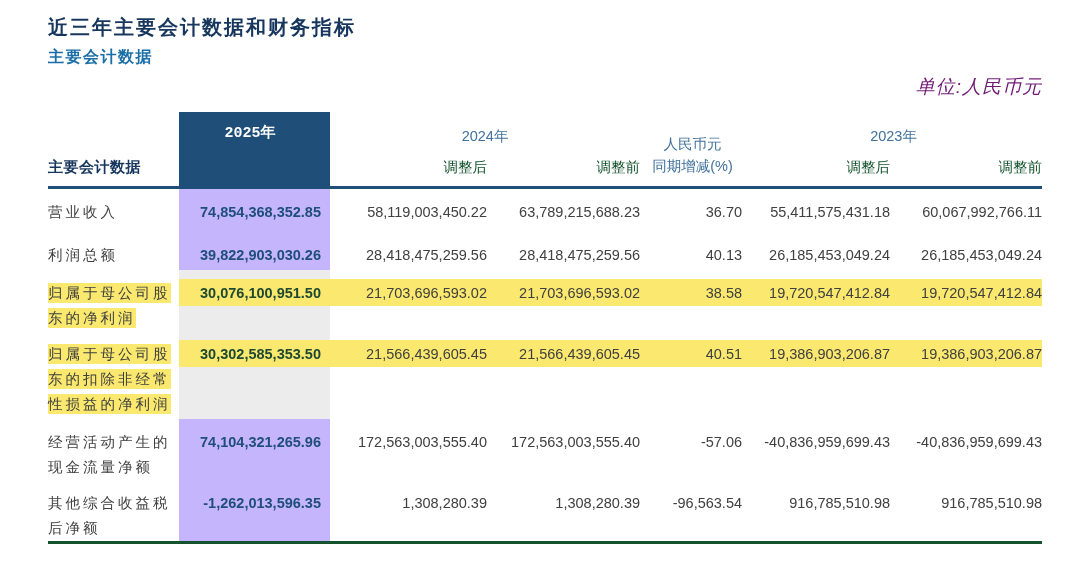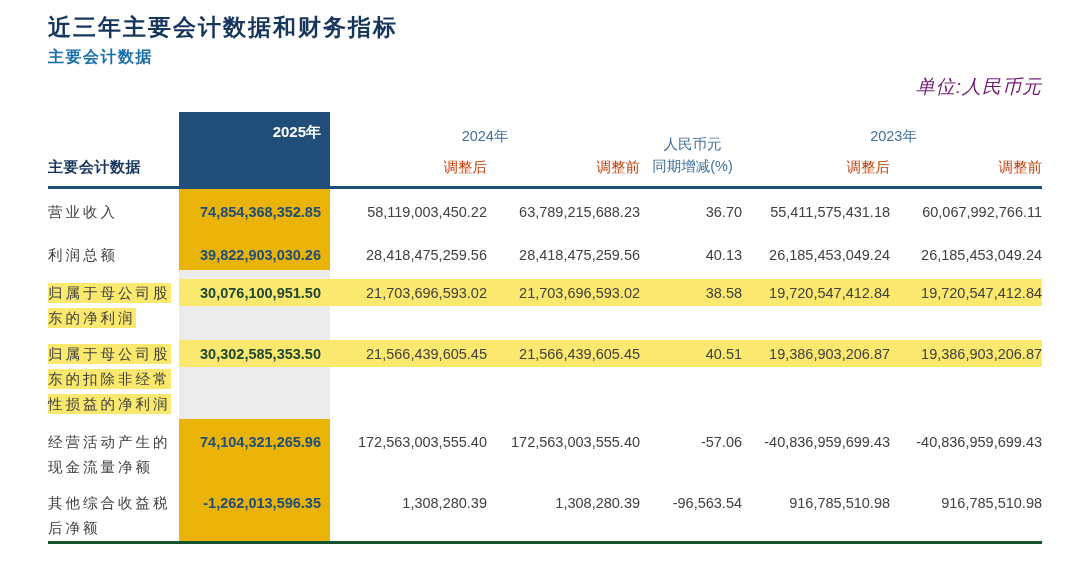--- a/index.html
+++ b/index.html
@@ -2,21 +2,21 @@
 <html><head>
 <meta charset="utf-8">
 <style>
   html,body{margin:0;padding:0;background:#ffffff;}
   .page{
     position:relative;width:1065px;height:578px;background:#ffffff;
     font-family:"Liberation Sans", sans-serif;overflow:hidden;
   }
   .title{
     position:absolute;left:48px;top:14px;margin:0;
-    font-size:23px;font-weight:700;color:#17365D;letter-spacing:2px;line-height:26px;
+    font-size:20px;font-weight:700;color:#17365D;letter-spacing:2px;line-height:26px;
   }
   .subtitle{
     position:absolute;left:48px;top:46px;margin:0;
     font-size:16px;font-weight:700;color:#1B6FA8;letter-spacing:1.5px;line-height:22px;
   }
   .unit{
     position:absolute;right:23px;top:74px;
     font-style:italic;font-size:19px;color:#701a75;letter-spacing:1px;margin-left:36px;
   }
   table.acct{
@@ -28,30 +28,30 @@
   tbody{border-bottom:3px solid #14532d;}
   th,td{padding:0;font-weight:normal;}
   tr.hA{height:40px;}
   tr.hB{height:35px;}
   th.h-label{
     text-align:left;vertical-align:bottom;padding-bottom:9px;
     font-weight:700;color:#17365D;font-size:15px;letter-spacing:0.5px;
   }
   th.h-2025{
     background:#1F4E79;color:#ffffff;font-weight:700;
-    text-align:right;vertical-align:top;padding:11px 9px 0 0;font-size:15px;
+    text-align:center;vertical-align:top;padding:11px 9px 0 0;font-size:15px;font-family:Liberation Mono, monospace;
   }
   th.h-year{color:#41719C;text-align:center;vertical-align:middle;padding-top:8px;}
   th.h-yoy{color:#41719C;text-align:center;vertical-align:bottom;padding-bottom:9px;line-height:22px;}
-  th.h-sub{color:#c2410c;text-align:right;vertical-align:bottom;padding-bottom:9px;}
+  th.h-sub{color:#14532d;text-align:right;vertical-align:bottom;padding-bottom:9px;}
   tbody td{
     vertical-align:top;padding-top:11px;line-height:25px;text-align:right;
   }
   td.lbl{text-align:left;white-space:pre-line;letter-spacing:3px;}
-  td.c25{background:#eab308;font-weight:700;color:#1F4E79;padding-right:9px;}
+  td.c25{background:#c4b5fd;font-weight:700;color:#1F4E79;padding-right:9px;}
   td.pct{padding-right:3px;}
   tr.r1{height:45px;} tr.r2{height:38px;} tr.r3{height:61px;}
   tr.r4{height:88px;} tr.r5{height:61px;} tr.r6{height:61px;}
   tr.hl td.num, tr.hl td.pct{
     background-image:linear-gradient(#FAE96E,#FAE96E);
     background-size:100% 27px;background-position:0 9px;background-repeat:no-repeat;
   }
   tr.hl td.c25{
     background-image:linear-gradient(#FAE96E,#FAE96E),linear-gradient(#ECECEC,#ECECEC);
     background-size:100% 27px,100% 100%;background-position:0 9px,0 0;background-repeat:no-repeat;

